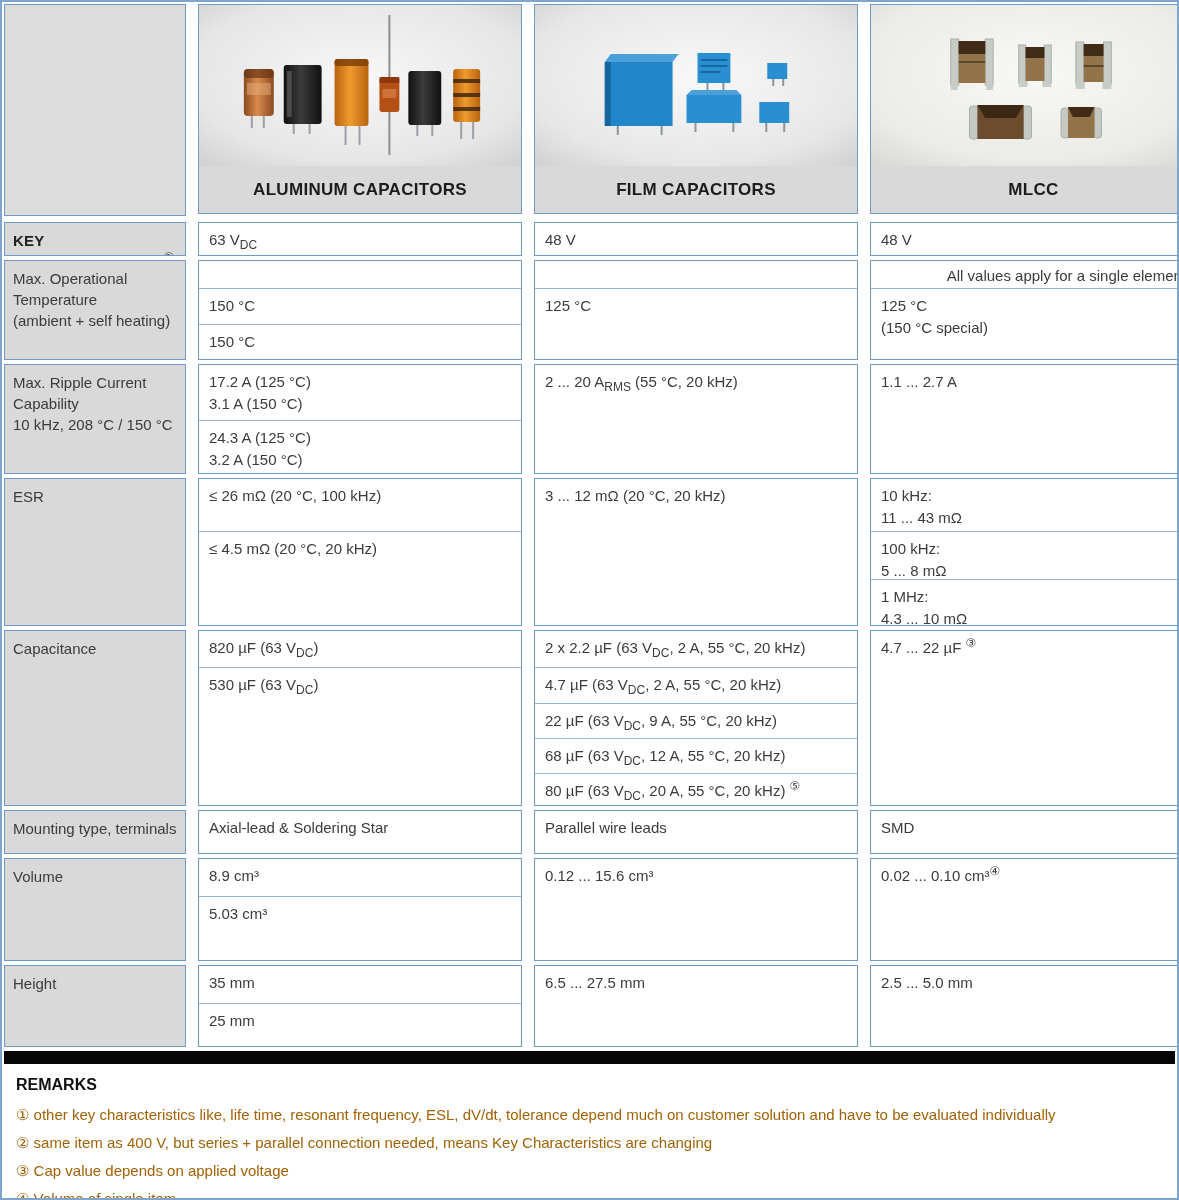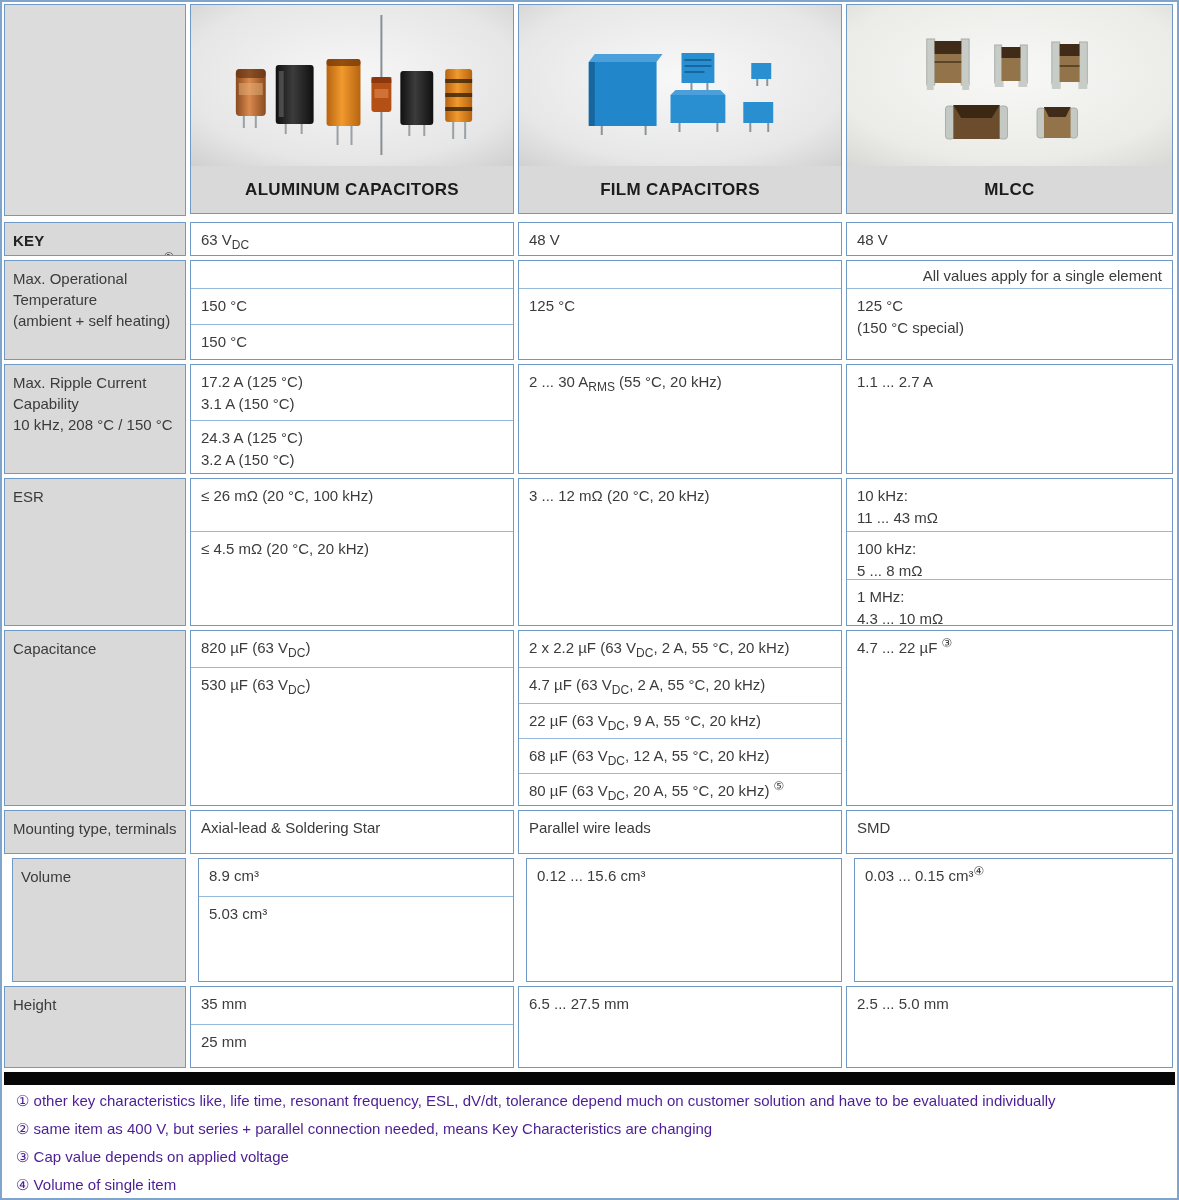--- a/index.html
+++ b/index.html
@@ -1,19 +1,19 @@
 <!DOCTYPE html>
 <html><head>
 <meta charset="utf-8">
 <style>
   html,body{margin:0;padding:0;background:#eef2f6;}
   body{font-family:"Liberation Sans",sans-serif;}
   .page{width:1179px;height:1200px;box-sizing:border-box;border:2px solid #7fa5cc;
         background:#fff;padding:2px;overflow:hidden;}
-  .grid{display:grid;grid-template-columns:182px 324px 324px 327px;column-gap:4px;}
+  .grid{display:grid;grid-template-columns:182px 324px 324px 327px;column-gap:12px;}
   .group{margin-top:4px;}
   .header-group{margin-top:0;margin-bottom:6px;}
   .cell{border:1px solid #6f9ac8;box-sizing:border-box;background:#fff;color:#3b3b3b;
         font-size:15px;display:flex;flex-direction:column;overflow:hidden;}
   .label-cell{background:#d9d9d9;padding:7px 6px 7px 8px;white-space:pre-line;line-height:1.4;
         display:block;}
   .label-cell .lbl-bold{font-weight:bold;letter-spacing:.2px;color:#222;}
   .subrow{box-sizing:border-box;padding:6px 10px 4px;white-space:pre-line;line-height:1.45;flex:0 0 auto;}
   .subrow.grow{flex:1 1 auto;}
   .subrow + .subrow{border-top:1px solid #95badb;}
@@ -27,26 +27,26 @@
   .photo svg{display:block;width:100%;height:100%;}
   .band{height:47px;background:#d9d9d9;display:flex;align-items:center;justify-content:center;
         font-weight:bold;font-size:17px;color:#1c1c1c;letter-spacing:.3px;}
   
   .g-key .cell{height:34px;}
   .g-temp .cell{height:100px;}
   .g-ripple .cell{height:110px;}
   .g-esr .cell{height:148px;}
   .g-cap .cell{height:176px;}
   .g-mount .cell{height:44px;}
-  .g-vol .cell{height:124px;margin-left:8px;}
+  .g-vol .cell{height:103px;}
   .g-hgt .cell{height:82px;}
   .divider{height:13px;background:#060606;margin-top:4px;}
   .remarks{padding:6px 12px 0;}
   .remarks-title{font-weight:bold;font-size:16px;color:#101010;margin:6px 0 11px;}
-  .remark-item{font-size:15px;color:#4c1d95;margin-bottom:8.5px;line-height:1.3;}
+  .remark-item{font-size:15px;color:#a16207;margin-bottom:8.5px;line-height:1.3;}
 </style>
 </head>
 <body>
 
 <div class="page">
 
   <div class="grid header-group">
     <div class="hdr-label"></div>
 
     <div class="img-cell">
@@ -228,21 +228,21 @@
   <div class="grid group g-ripple">
     <div class="cell label-cell">Max. Ripple Current Capability
 10 kHz, 208 °C / 150 °C</div>
     <div class="cell">
       <div class="subrow" style="height:55px">17.2 A (125 °C)
 3.1 A (150 °C)</div>
       <div class="subrow grow">24.3 A (125 °C)
 3.2 A (150 °C)</div>
     </div>
     <div class="cell">
-      <div class="subrow grow"><span>2 ... 30 A</span><sub class="sb">RMS</sub><span> (55 °C, 20 kHz)</span></div>
+      <div class="subrow grow"><span>2 ... 20 A</span><sub class="sb">RMS</sub><span> (55 °C, 20 kHz)</span></div>
     </div>
     <div class="cell">
         <div class="subrow grow">1.1 ... 2.7 A</div>
       </div>
   </div>
 
   <div class="grid group g-esr">
     <div class="cell label-cell">ESR</div>
     <div class="cell">
       <div class="subrow" style="height:52px">≤ 26 mΩ (20 °C, 100 kHz)</div>
@@ -295,41 +295,42 @@
   <div class="grid group g-vol">
     <div class="cell label-cell">Volume</div>
     <div class="cell">
       <div class="subrow" style="height:37px">8.9 cm³</div>
       <div class="subrow grow">5.03 cm³</div>
     </div>
     <div class="cell">
         <div class="subrow grow">0.12 ... 15.6 cm³</div>
       </div>
     <div class="cell">
-      <div class="subrow grow"><span>0.03 ... 0.15 cm³</span><sup class="note">④</sup></div>
+      <div class="subrow grow"><span>0.02 ... 0.10 cm³</span><sup class="note">④</sup></div>
     </div>
   </div>
 
   <div class="grid group g-hgt">
     <div class="cell label-cell">Height</div>
     <div class="cell">
       <div class="subrow" style="height:37px">35 mm</div>
       <div class="subrow grow">25 mm</div>
     </div>
     <div class="cell">
         <div class="subrow grow">6.5 ... 27.5 mm</div>
       </div>
     <div class="cell">
         <div class="subrow grow">2.5 ... 5.0 mm</div>
       </div>
   </div>
 
   <div class="divider"></div>
 
   <div class="remarks">
+    <div class="remarks-title">REMARKS</div>
     <div class="remark-item">① other key characteristics like, life time, resonant frequency, ESL, dV/dt, tolerance depend much on customer solution and have to be evaluated individually</div>
     <div class="remark-item">② same item as 400 V, but series + parallel connection needed, means Key Characteristics are changing</div>
     <div class="remark-item">③ Cap value depends on applied voltage</div>
     <div class="remark-item">④ Volume of single item</div>
 
   </div>
 
 </div>
 
 </body></html>

